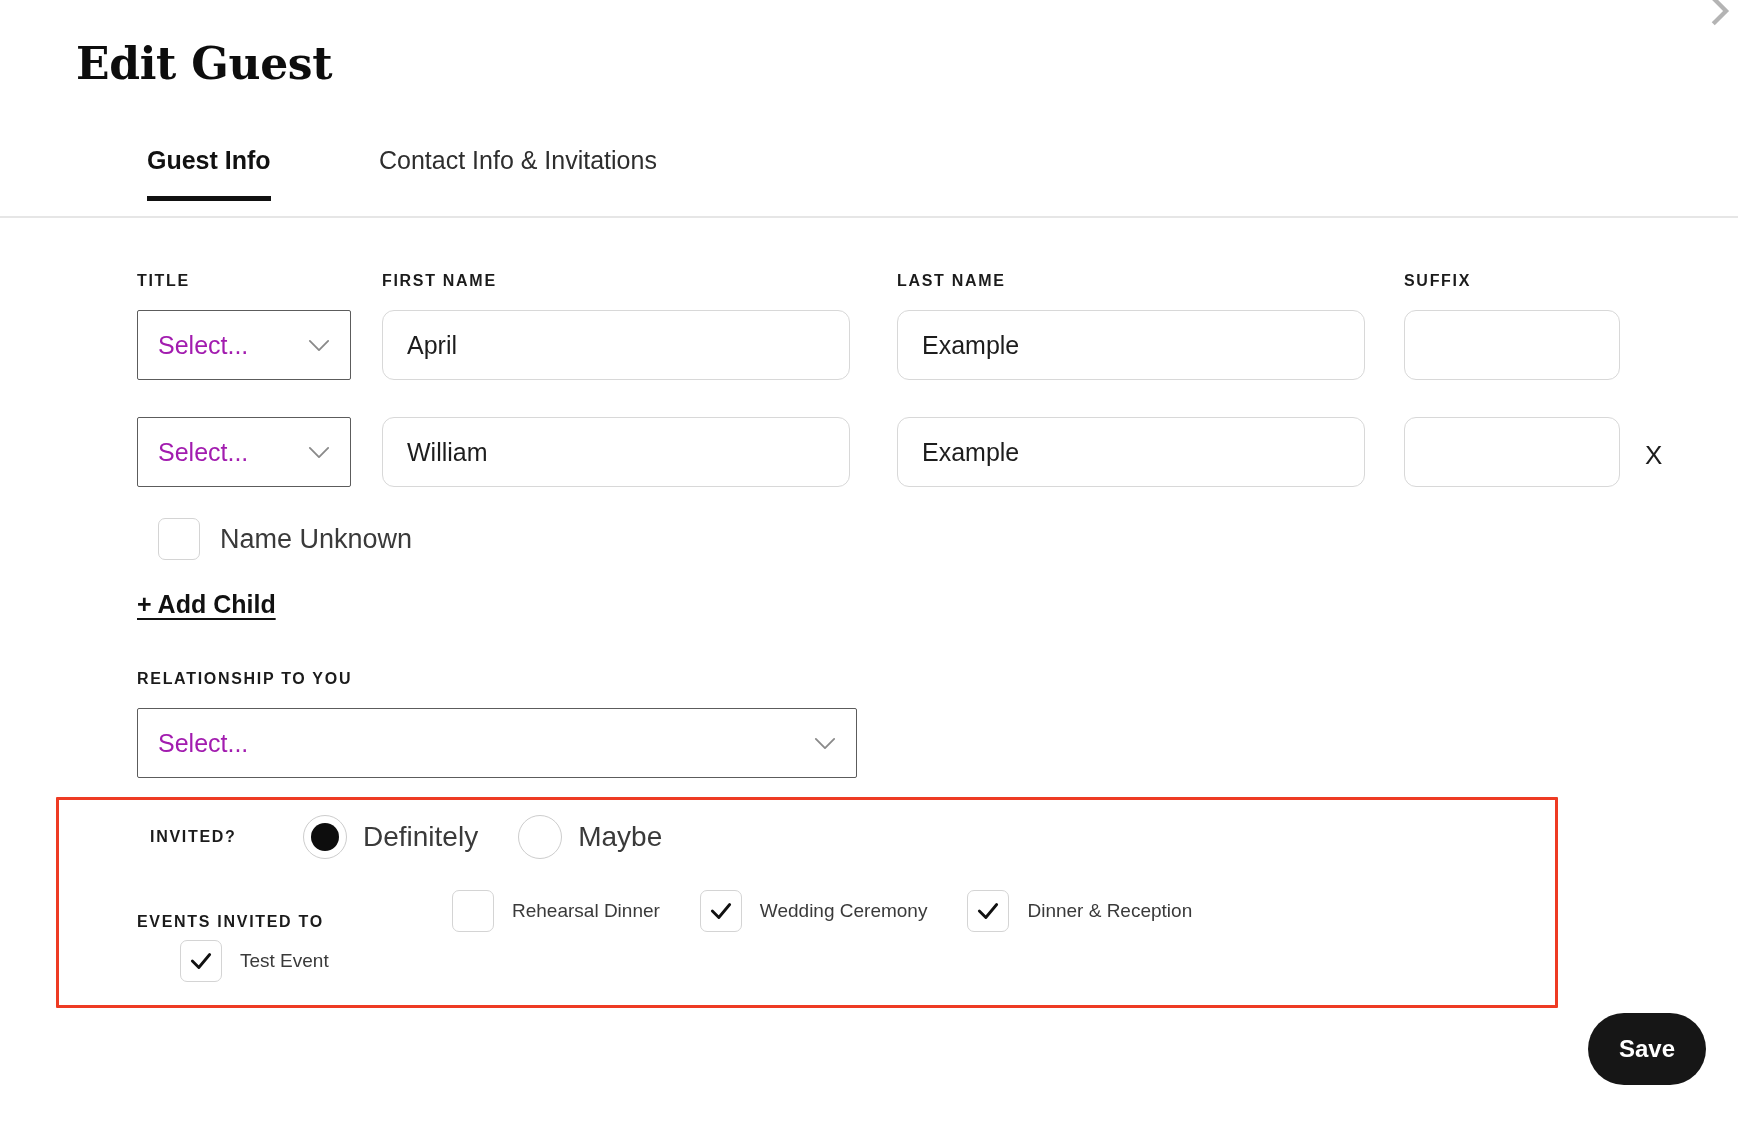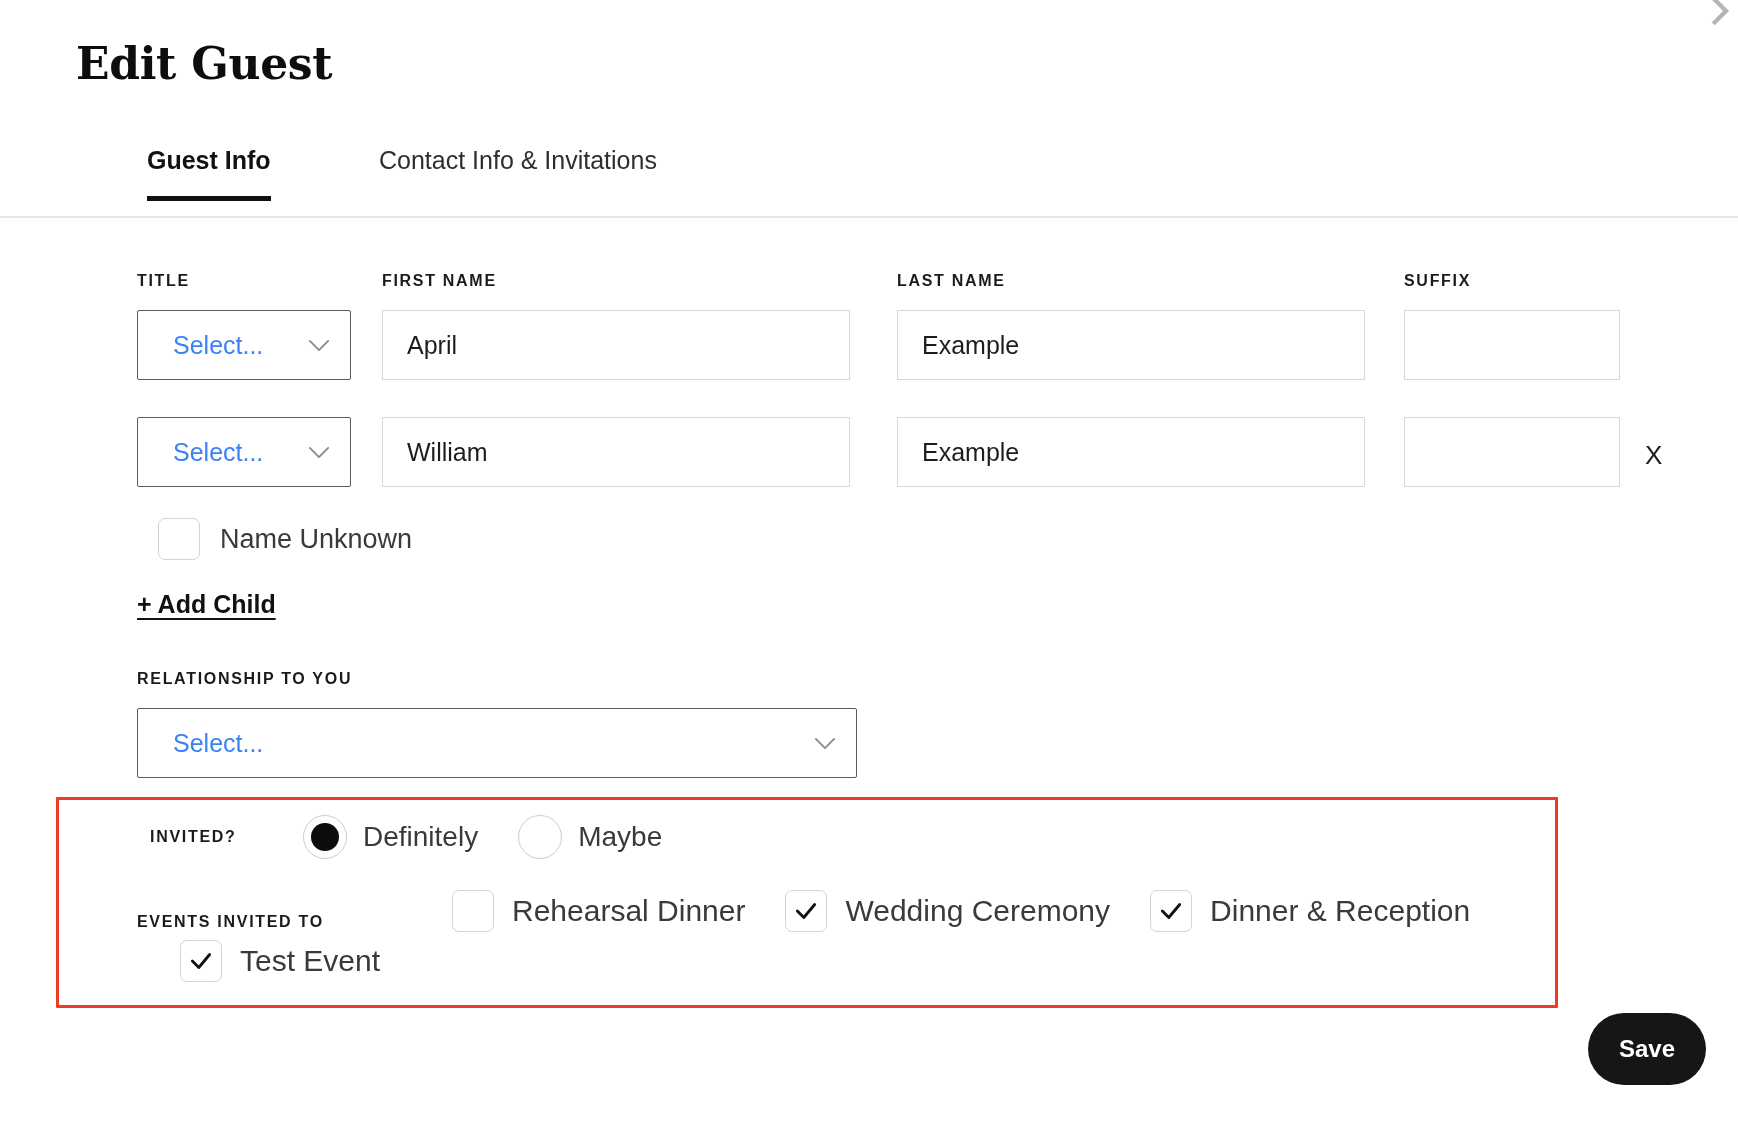--- a/index.html
+++ b/index.html
@@ -80,21 +80,21 @@
     font-weight: 700;
     letter-spacing: 1.7px;
     color: #1b1b1b;
     text-transform: uppercase;
     white-space: nowrap;
   }
   .text-input {
     position: absolute;
     height: 70px;
     border: 1px solid #d8d8d8;
-    border-radius: 0;
+    border-radius: 12px;
     background: #fff;
     font-family: "Liberation Sans", sans-serif;
     font-size: 25px;
     color: #1d1d1d;
     padding: 0 24px;
     outline: none;
   }
   .text-input::placeholder { color: #9b9b9b; }
 
   .select-box {
@@ -103,23 +103,22 @@
     border: 1px solid #5c5c5c;
     border-radius: 2px;
     background: #fff;
     display: flex;
     align-items: center;
     cursor: pointer;
     padding: 0 20px;
   }
   .select-box .sel-val {
     font-size: 25px;
-    color: #3b82f6;
+    color: #a21caf;
     flex: 1;
-    margin-left: 15px;
   }
   .chev {
     width: 22px; height: 13px;
     color: #8a8a8a;
     flex: 0 0 auto;
   }
   .chev svg { display: block; width: 100%; height: 100%; }
 
   
   .col-title  { left: 137px; width: 214px; }
@@ -277,21 +276,21 @@
     display: flex;
     align-items: center;
   }
   .event-item {
     display: flex;
     align-items: center;
     gap: 18px;
     cursor: pointer;
   }
   .event-item + .event-item { margin-left: 40px; }
-  .event-item .cb-label { font-size: 30px; color: #3a3a3a; }
+  .event-item .cb-label { font-size: 19px; color: #3a3a3a; }
 
   
   .save-button {
     position: absolute;
     left: 1588px;
     top: 1013px;
     width: 118px;
     height: 72px;
     border-radius: 40px;
     background: #161616;

